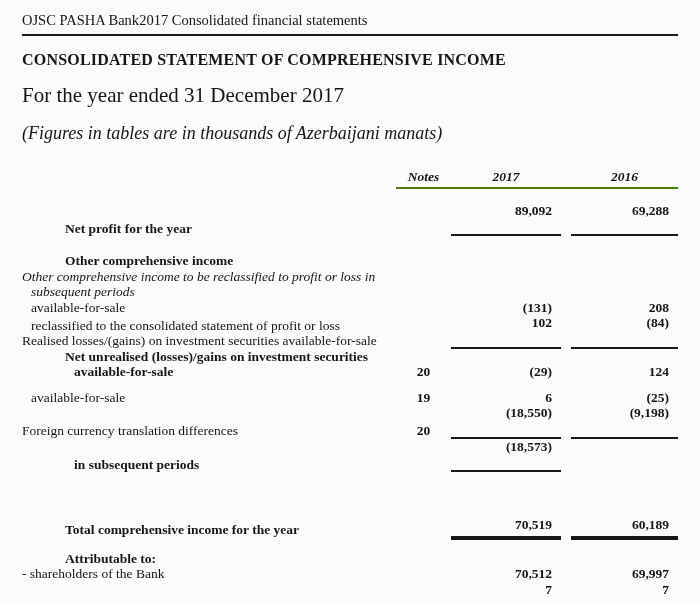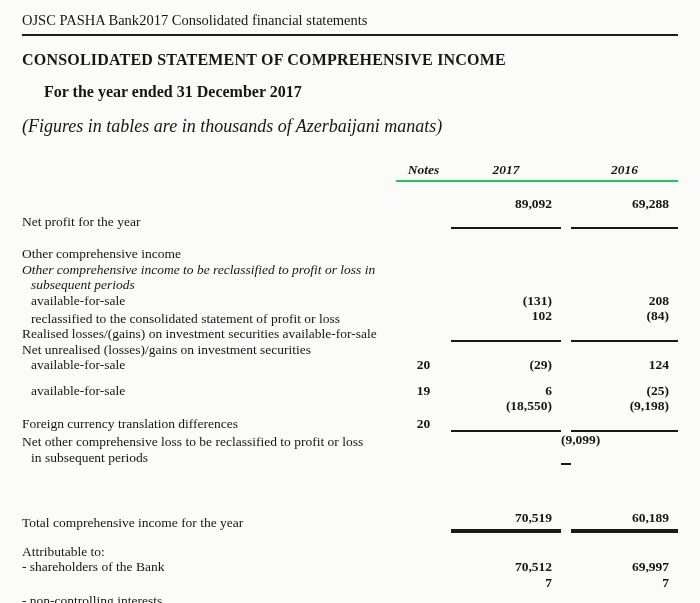--- a/index.html
+++ b/index.html
@@ -13,44 +13,44 @@
   .page { padding:12px 22px 0 22px; }
 
   
   .doc-header {
     display:flex; justify-content:flex-start; align-items:flex-end;
     font-size:14.5px; line-height:1.2;
     border-bottom:2.5px solid #1c1c1c; padding-bottom:5px;
   }
 
   .title    { font-weight:bold; font-size:16px; letter-spacing:.2px; margin-top:15px; }
-  .subtitle { font-weight:bold; font-size:16px; margin-top:14px;margin-left:22px; }
+  .subtitle { font-weight:normal; font-size:21px; margin-top:14px; }
   .fig-note { font-style:italic; font-size:18px; margin-top:15px; }
 
   
   .fin-table { margin-top:25px; font-size:13.5px; }
   .row {
     display:grid;
     grid-template-columns:1fr 55px 110px 10px 107px;
     align-items:end;
     line-height:15.5px;
   }
   .lbl .line { white-space:nowrap; }
   .lbl .l2 { padding-left:9px; }
   .cell-notes { text-align:center; font-weight:bold; }
   .val { text-align:right; padding-right:9px; font-weight:bold; }
-  .b .lbl { font-weight:normal; }
+  .b .lbl { font-weight:bold;margin-left:43px; }
   .i .lbl { font-style:italic; }
 
   
   .thead-span {
     grid-column:2 / 6;
     display:grid; grid-template-columns:55px 110px 10px 107px;
     font-weight:bold; font-style:italic;
-    border-bottom:2px solid #22c55e; padding-bottom:2px;
+    border-bottom:2px solid #4d7c0f; padding-bottom:2px;
   }
   .thead-span .hc { text-align:center; }
 
   
   .u1 .val { border-bottom:2px solid #191919; padding-bottom:16px; }
   .u2 .val { border-bottom:2px solid #191919; padding-bottom:3px; position:relative;margin-top:40px; }
   .u2 .val::after {
     content:""; position:absolute; left:0; right:0; bottom:-4px;
     border-top:2px solid #191919;
   }
@@ -167,26 +167,25 @@
           <div class="line">Foreign currency translation differences</div>
         </div>
       <div class="cell-notes">20</div>
       <div class="val">(18,550)</div>
       <div></div>
       <div class="val">(9,198)</div>
     </div>
 
     <div class="row b u1">
       <div class="lbl">
-        <div class="line">Net other comprehensive loss to be reclassified to profit or loss</div>
         <div class="line l2">in subsequent periods</div>
       </div>
       <div class="cell-notes"></div>
-      <div></div>
-      <div class="val">(9,099)</div>
+      <div class="val">(18,573)</div>
+      <div></div>
     </div>
 
     <div class="row b u2 mt-sm">
       <div class="lbl">
           <div class="line">Total comprehensive income for the year</div>
         </div>
       <div class="cell-notes"></div>
       <div class="val">70,519</div>
       <div></div>
       <div class="val">60,189</div>

